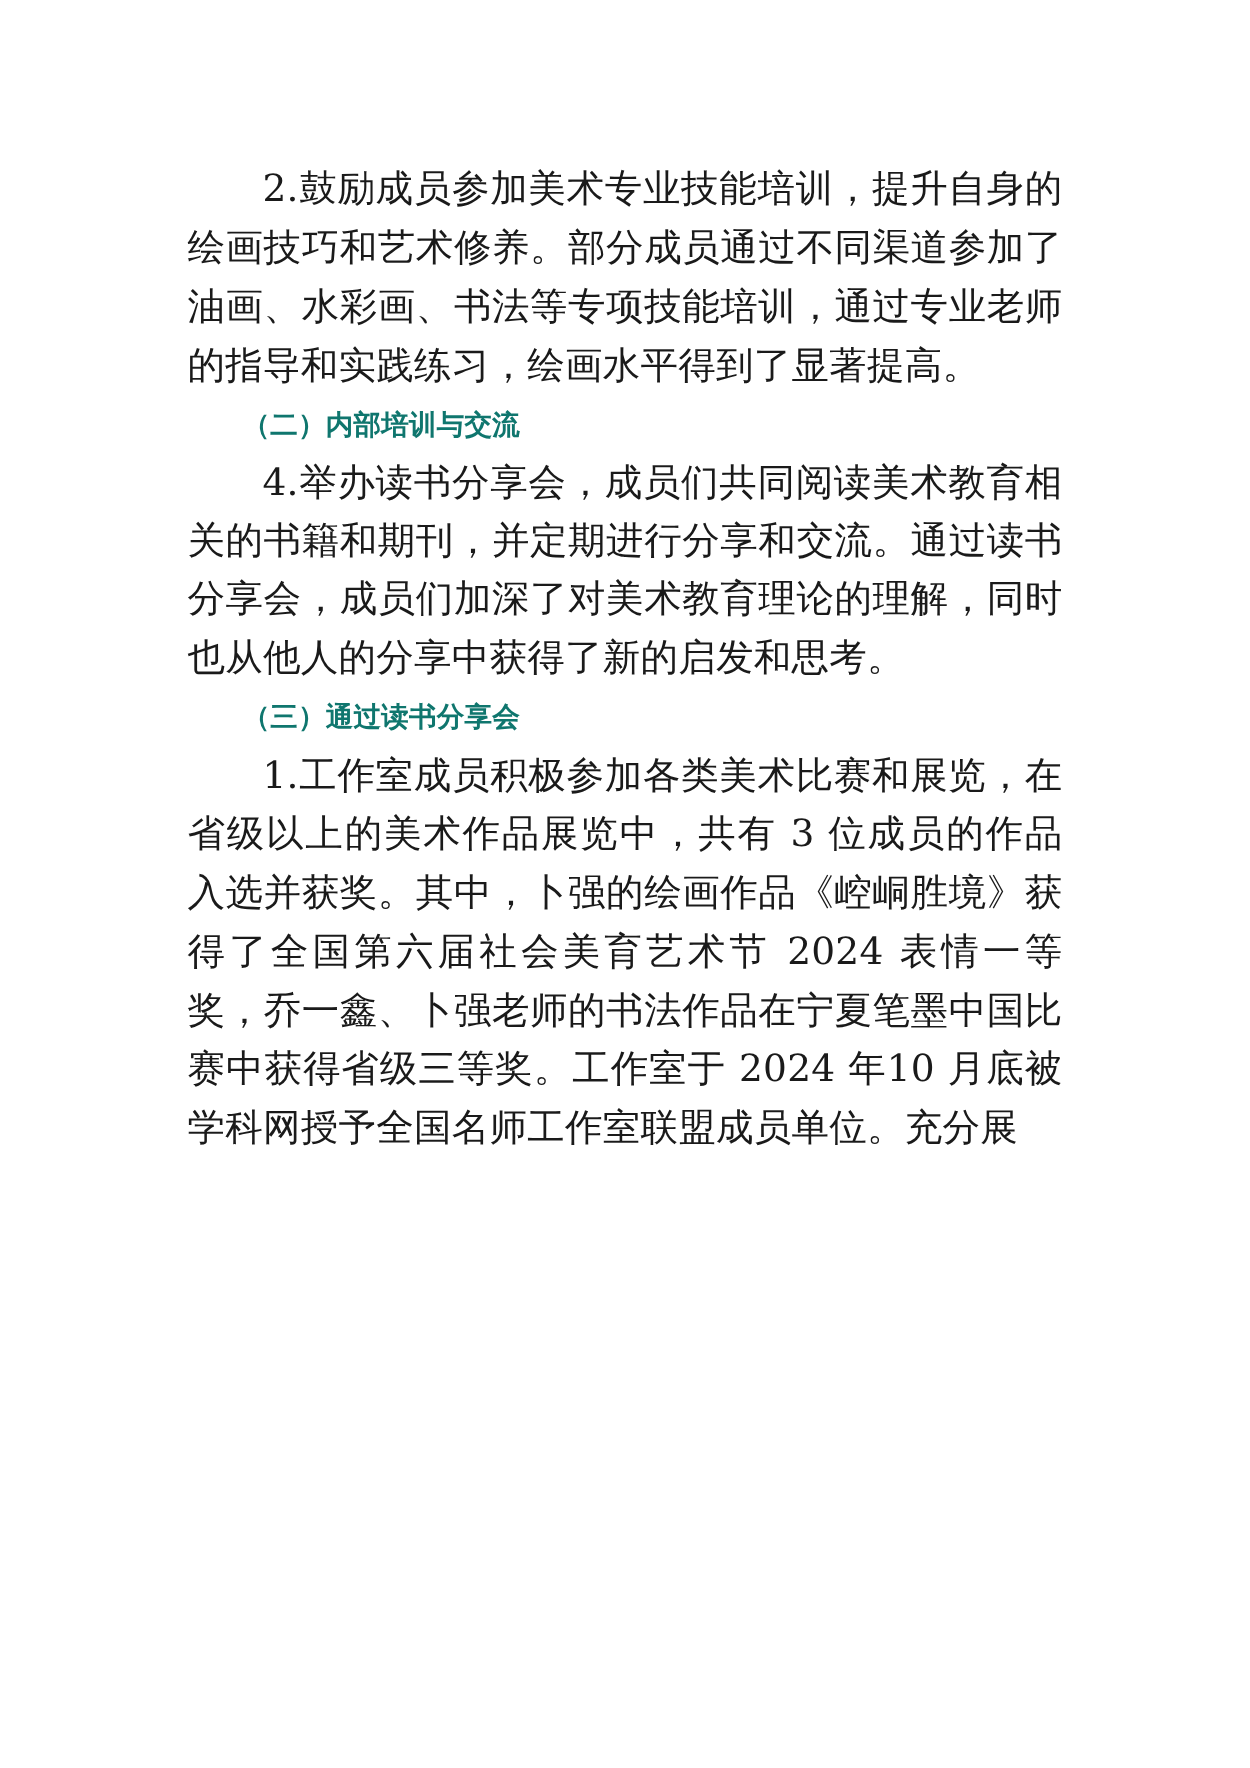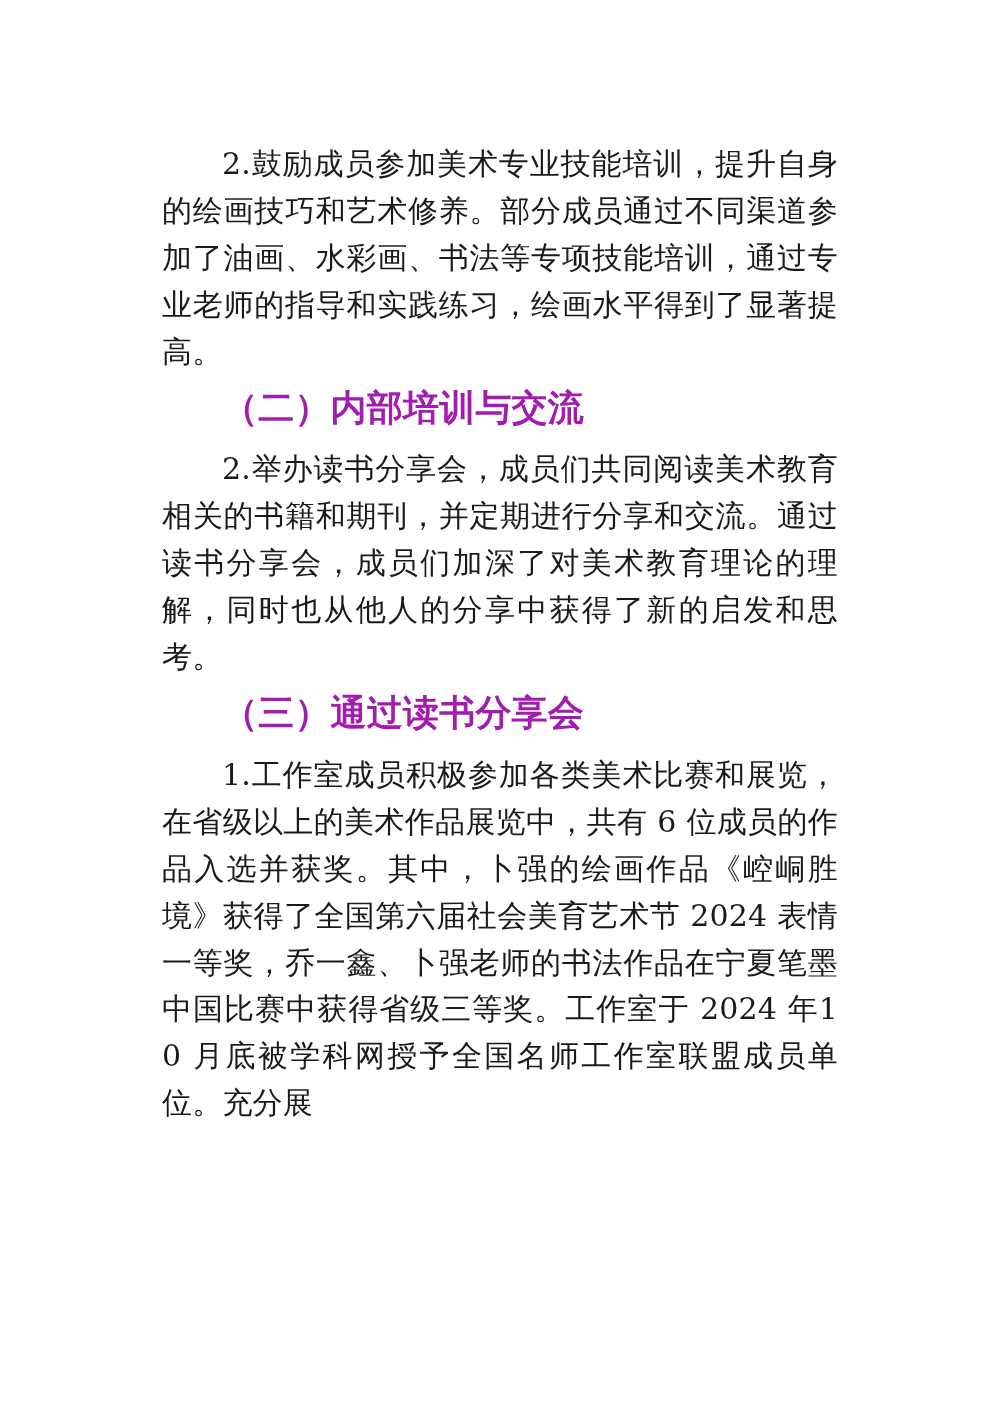--- a/index.html
+++ b/index.html
@@ -18,39 +18,39 @@
       left: 150px;
       top: 129px;
       width: 700px;
       color: #1a1a1a;
       font-family: "DejaVu Serif", "Liberation Serif", serif;
       font-size: 30px;
       line-height: 46.9px;
       letter-spacing: 0.2px;
     }
     .para {
-      margin: 12px;
+      margin: 0;
       padding: 0;
       text-indent: 2em;
       text-align: justify;
       text-align-last: left;
       word-break: break-all;
     }
     .heading {
       margin: 0;
       padding: 0;
       text-indent: 2em;
-      font-family: Liberation Mono, monospace;
+      font-family: Liberation Serif, serif;
       font-weight: bold;
-      font-size: 36px;
-      color: #a21caf;
+      font-size: 22px;
+      color: #0f766e;
     }
   </style>
 </head>
 <body>
 
 <div class="page">
   <p class="para">2.鼓励成员参加美术专业技能培训，提升自身的绘画技巧和艺术修养。部分成员通过不同渠道参加了油画、水彩画、书法等专项技能培训，通过专业老师的指导和实践练习，绘画水平得到了显著提高。</p>
   <p class="heading">（二）内部培训与交流</p>
-  <p class="para">2.举办读书分享会，成员们共同阅读美术教育相关的书籍和期刊，并定期进行分享和交流。通过读书分享会，成员们加深了对美术教育理论的理解，同时也从他人的分享中获得了新的启发和思考。</p>
+  <p class="para">4.举办读书分享会，成员们共同阅读美术教育相关的书籍和期刊，并定期进行分享和交流。通过读书分享会，成员们加深了对美术教育理论的理解，同时也从他人的分享中获得了新的启发和思考。</p>
   <p class="heading">（三）通过读书分享会</p>
-  <p class="para">1.工作室成员积极参加各类美术比赛和展览，在省级以上的美术作品展览中，共有 6 位成员的作品入选并获奖。其中，卜强的绘画作品《崆峒胜境》获得了全国第六届社会美育艺术节 2024 表情一等奖，乔一鑫、卜强老师的书法作品在宁夏笔墨中国比赛中获得省级三等奖。工作室于 2024 年10 月底被学科网授予全国名师工作室联盟成员单位。充分展</p>
+  <p class="para">1.工作室成员积极参加各类美术比赛和展览，在省级以上的美术作品展览中，共有 3 位成员的作品入选并获奖。其中，卜强的绘画作品《崆峒胜境》获得了全国第六届社会美育艺术节 2024 表情一等奖，乔一鑫、卜强老师的书法作品在宁夏笔墨中国比赛中获得省级三等奖。工作室于 2024 年10 月底被学科网授予全国名师工作室联盟成员单位。充分展</p>
 </div>
 
 </body></html>

